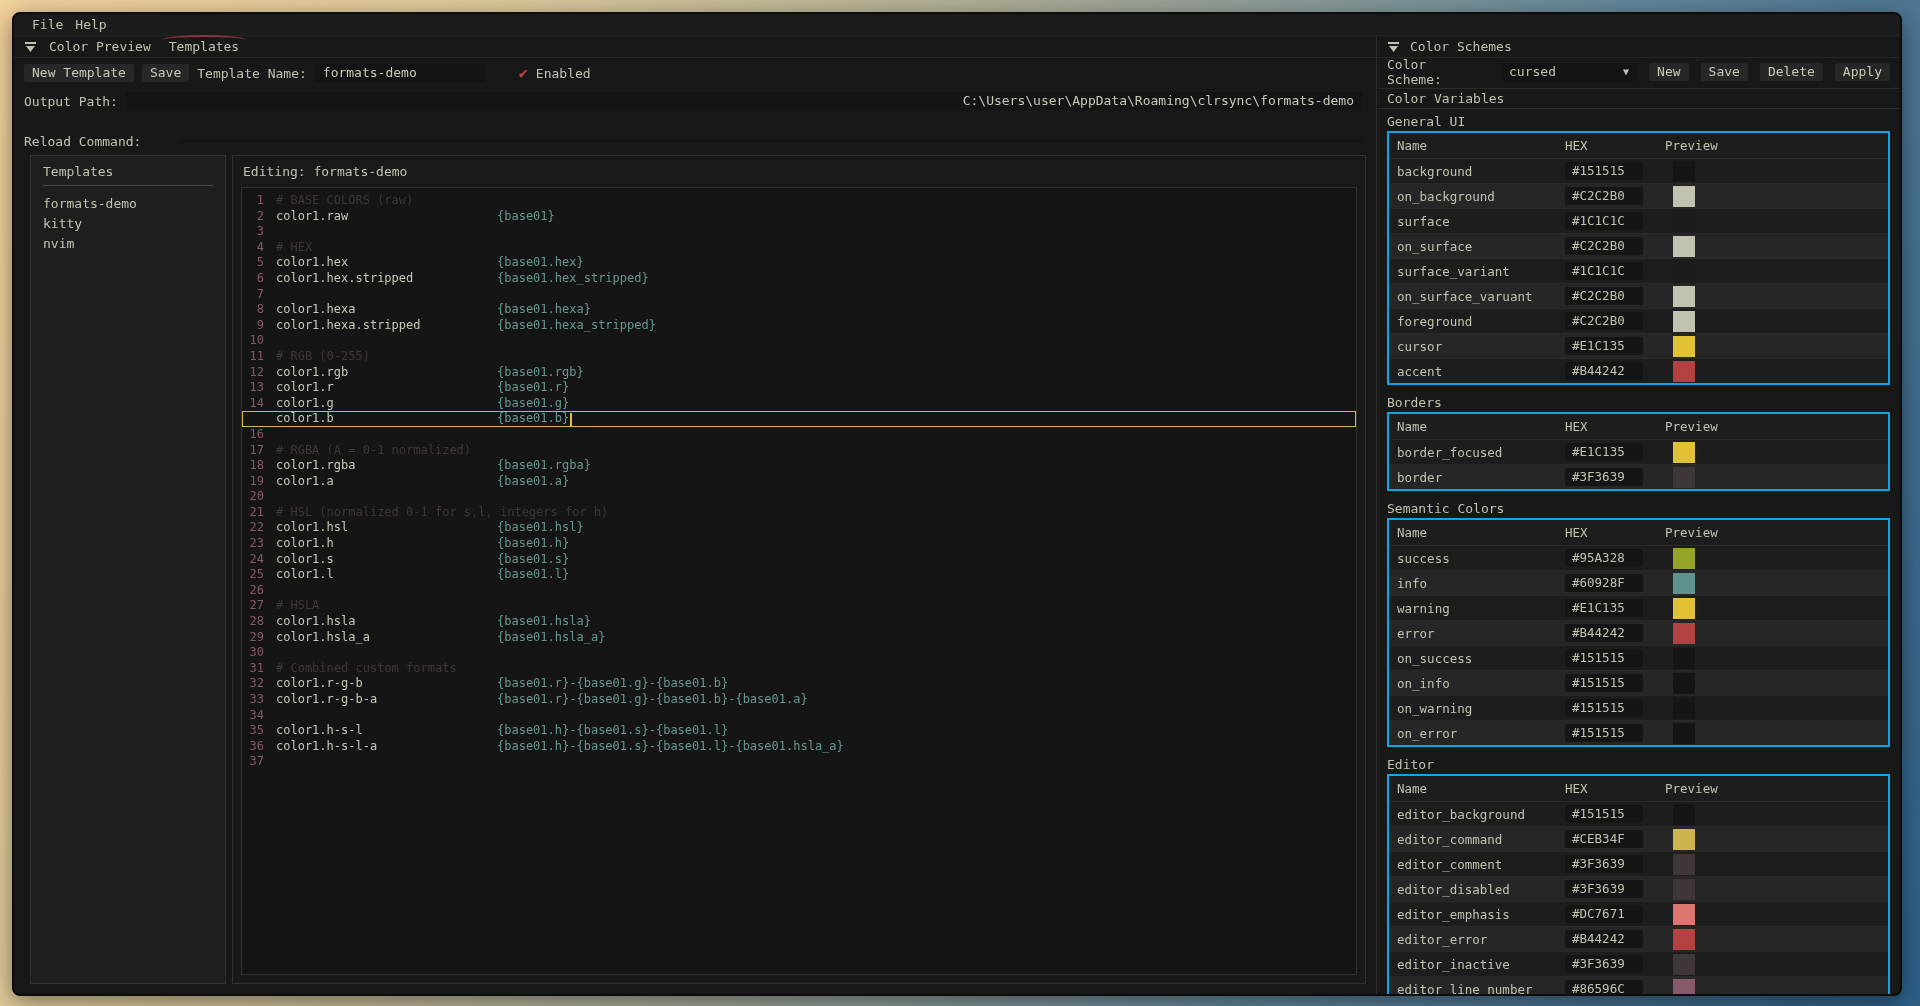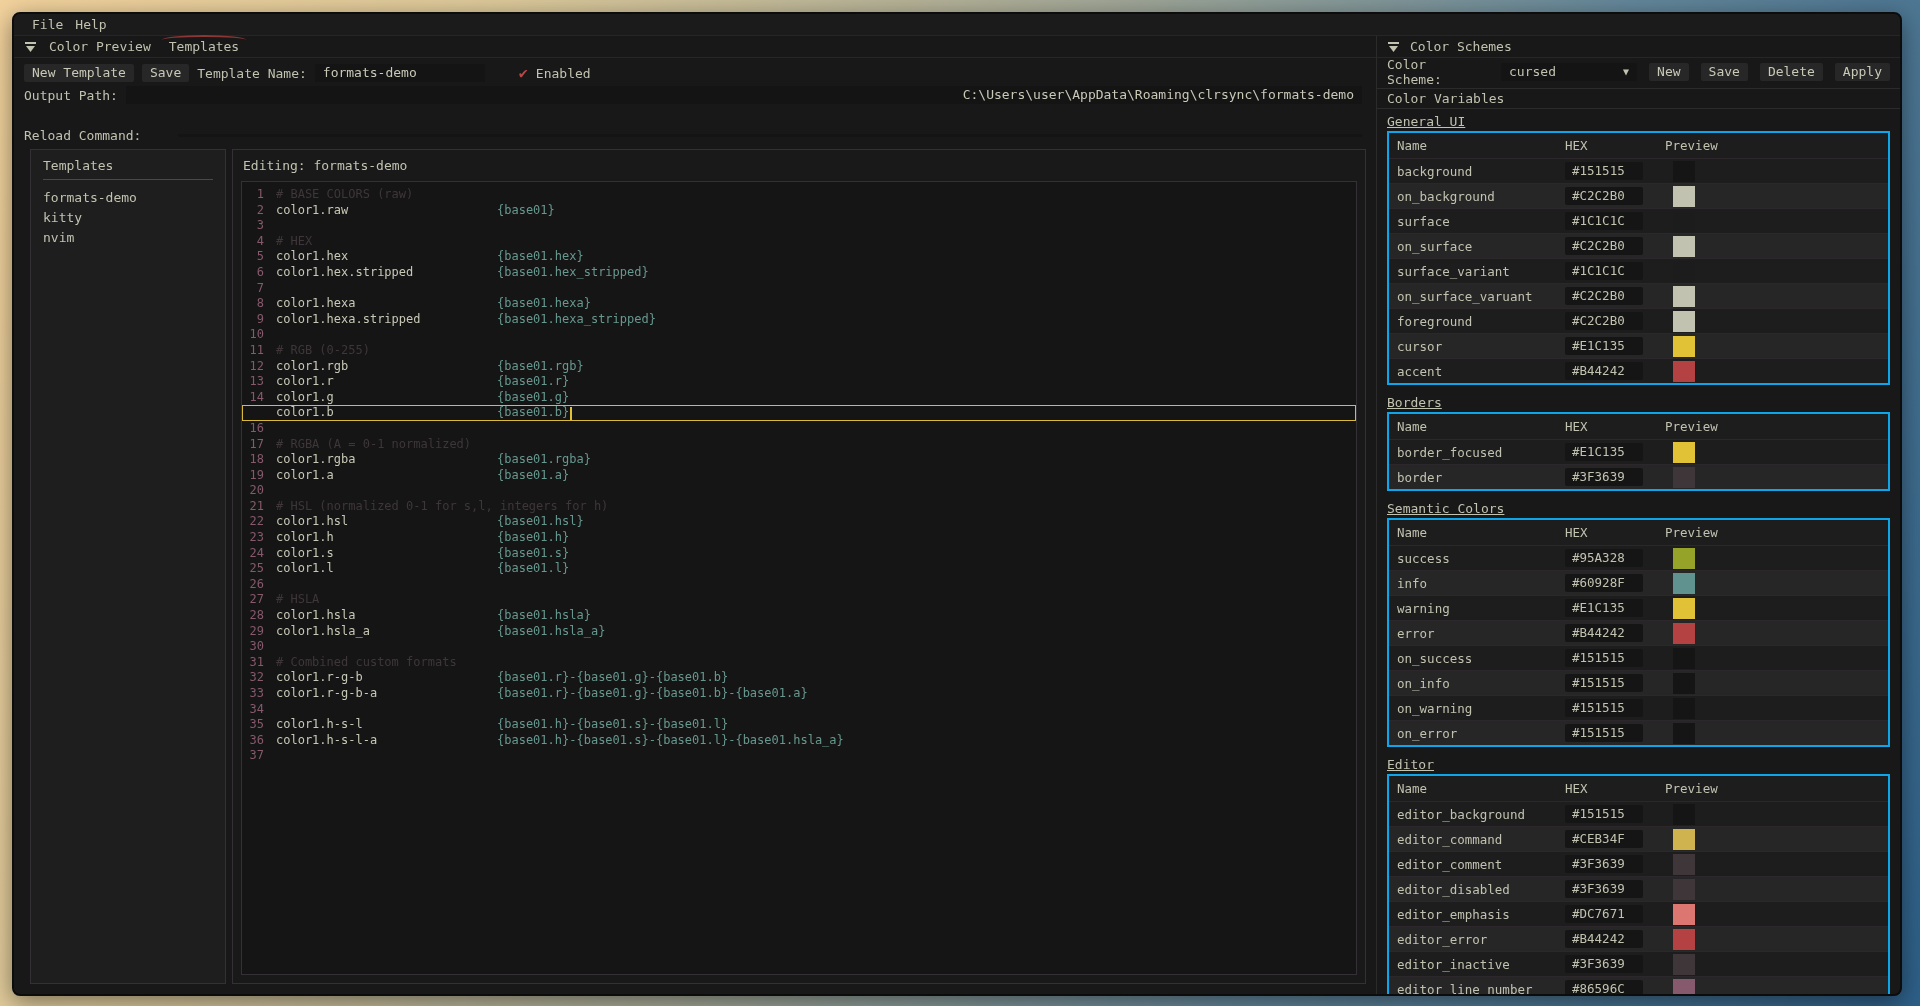--- a/index.html
+++ b/index.html
@@ -28,21 +28,21 @@
   .band { height:22px; display:flex; align-items:center; gap:10px; padding-left:10px;
     border-bottom:1px solid #262626; font-size:13px; flex:0 0 auto;text-align:center; }
   .collapse-icon { width:13px; height:12px; display:inline-block; flex:0 0 auto; }
   .tab { position:relative; padding:0 2px; cursor:default; }
   .tab .arc { display:none; }
   .tab.active .arc { display:block; position:absolute; left:-5px; right:-5px; top:-4px; height:10px;
     border-top:2px solid #8e3535; border-radius:50%; }
   
   .trow { display:flex; align-items:center; gap:8px; padding:0 10px; font-size:13px; flex:0 0 auto; }
   .trow1 { height:24px; margin-top:3px; }
-  .trow2 { height:20px; margin-top:0; }
+  .trow2 { height:20px; margin-top:6px; }
   .trow3 { height:20px; margin-top:20px;gap:37px; }
   .btn { background:#272727; padding:1px 8px 2px; border-radius:2px; color:#C9C9B8; cursor:default; white-space:nowrap; }
   .field { background:#141414; border-radius:2px; padding:1px 8px 2px; color:#C9C9B8; white-space:nowrap; overflow:hidden; }
   .tn-field { width:170px; }
   .wide-field { flex:1; margin-right:4px;text-align:right; }
   .check { color:#BC4646; font-size:15px; font-weight:bold; margin-left:26px; }
   
   .workspace { flex:1; display:flex; padding:4px 10px 10px 16px; gap:6px; min-height:0; }
   .side-panel { width:196px; background:#1e1e1e; border:1px solid #353036; padding:8px 12px; flex:0 0 auto; }
   .side-title { font-size:13px; padding-bottom:6px; border-bottom:1px solid #4a4a44; margin-bottom:8px; }
@@ -61,21 +61,21 @@
   .caret { display:inline-block; width:2px; height:13px; background:#E1C135; margin-left:1px; }
   
   .cs-band { height:22px; display:flex; align-items:center; gap:10px; border-bottom:1px solid #262626;
     font-size:13px; flex:0 0 auto; margin:0 -10px; padding-left:10px; }
   .cs-controls { height:28px; display:flex; align-items:center; gap:12px; font-size:13px; flex:0 0 auto; }
   .combo { background:#141414; border-radius:2px; width:158px; display:flex; align-items:center;
     justify-content:space-between; padding:1px 8px 2px; cursor:default;margin-left:16px; }
   .combo .arrow { font-size:10px; color:#C2C2B0; }
   .rdivider { border-top:1px solid #2b2b2b; margin:2px -10px; }
   .cv-title { height:18px; font-size:13px; display:flex; align-items:center; }
-  .section-title { height:20px; font-size:13px; display:flex; align-items:center;text-decoration:underline; }
+  .section-title { height:20px; font-size:13px; display:flex; align-items:center; }
   .cv-table { border:2px solid #0ea5e9; margin-bottom:7px; }
   .cv-row { display:grid; grid-template-columns:168px 100px 1fr; height:25px; align-items:center;
     border-top:1px solid #2c272b; font-size:12.5px; }
   .cv-row:first-child { border-top:none; }
   .cv-row.hdr { background:#1d1d1d; color:#C2C2B0; }
   .cv-row.dark { background:#1d1d1d; }
   .cv-row.light { background:#262626; }
   .cv-cell { padding-left:8px; overflow:hidden; white-space:nowrap; }
   .hex-box { display:inline-block; background:#151515; border-radius:2px; padding:1px 7px 2px; min-width:78px; }
   .swatch { width:22px; height:21px; margin-left:8px; }

